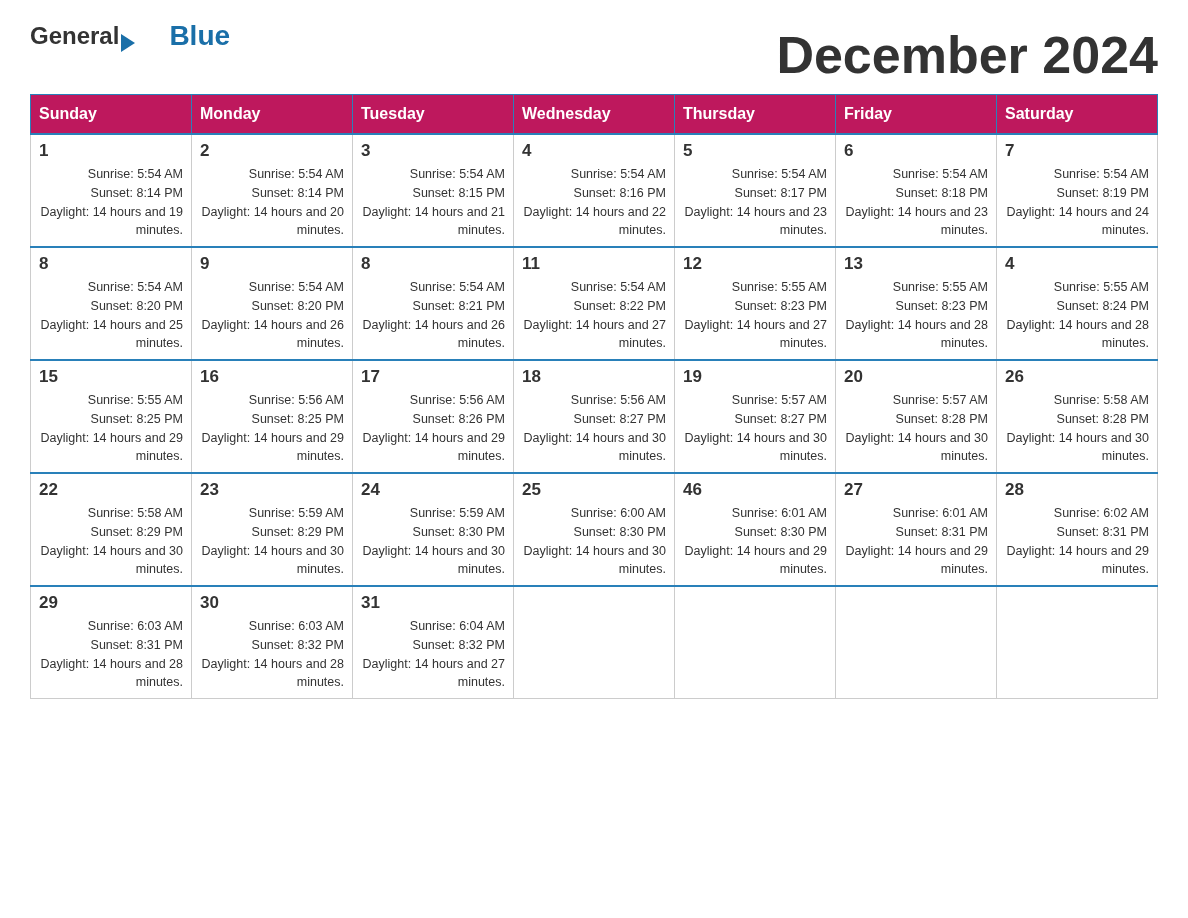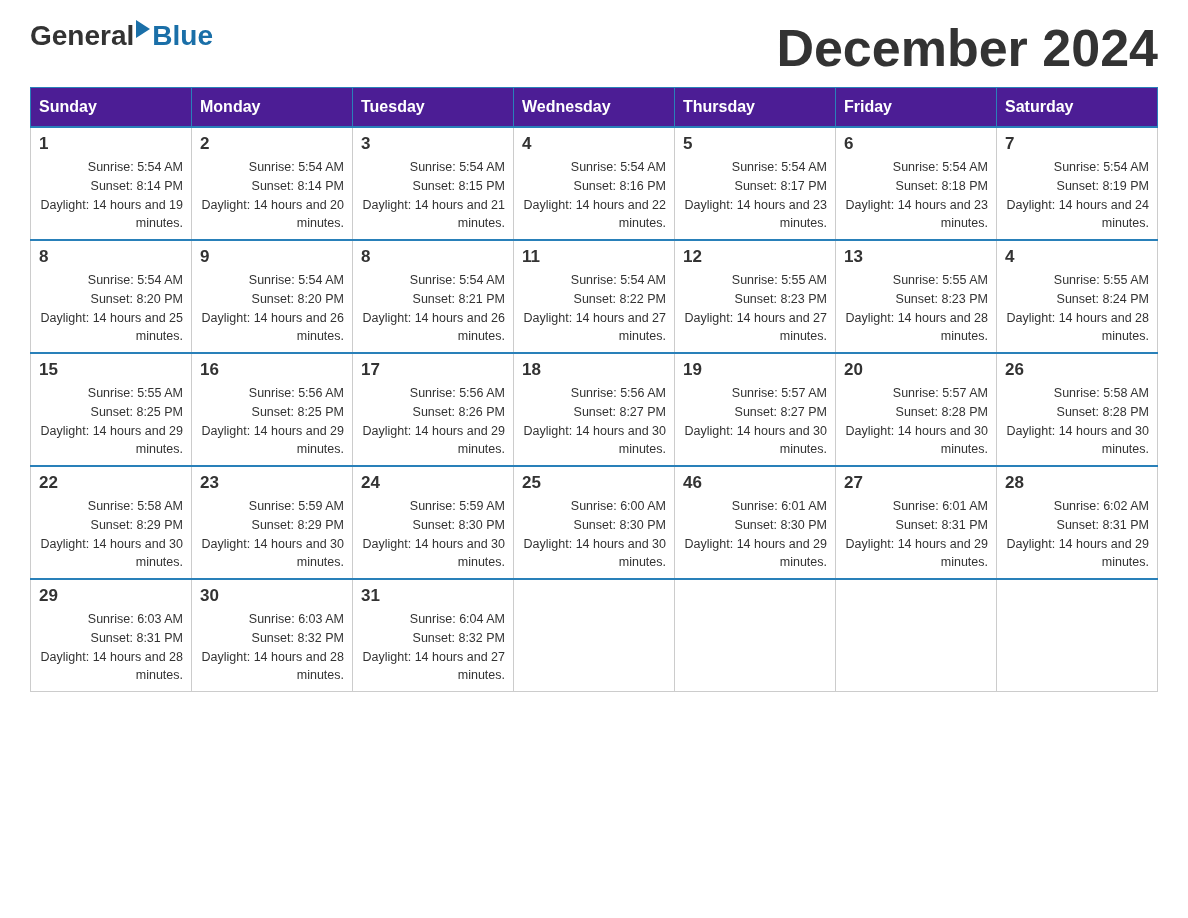--- a/index.html
+++ b/index.html
@@ -20,63 +20,65 @@
     .logo {
       display: flex;
       flex-direction: column;
       align-items: flex-start;
     }
     .logo-text {
       display: flex;
       align-items: center;
     }
     .logo-general {
-      font-size: 28px;
+      font-size: 24px;
       font-weight: bold;
       color: #333;
     }
     .logo-blue-part {
       display: flex;
-      align-items: flex-start;
+      align-items: flex-end;
+      gap: 32px;
     }
     .logo-arrow {
       width: 0;
       height: 0;
       border-left: 14px solid #1a6fa8;
       border-top: 9px solid transparent;
       border-bottom: 9px solid transparent;
       margin-left: 2px;
       margin-right: 2px;
     }
     .logo-blue-text {
       font-size: 28px;
       font-weight: bold;
       color: #1a6fa8;
     }
     .title-block {
       text-align: center;
+      margin-top: 7px;
     }
     .month-title {
       font-size: 52px;
       font-weight: bold;
       color: #333;
       line-height: 1.1;
     }
     .location-title {
       font-size: 22px;
       color: #555;
       margin-top: 4px;
     }
     .calendar {
       width: 100%;
       border-collapse: collapse;
       margin-top: 8px;
     }
     .calendar th {
-      background-color: #4c1d95;
+      background-color: #be185d;
       color: #fff;
       font-size: 16px;
       font-weight: bold;
       padding: 10px 8px;
       text-align: left;
       border: 1px solid #2980b9;
     }
     .calendar td {
       border: 1px solid #ccc;
       vertical-align: top;

